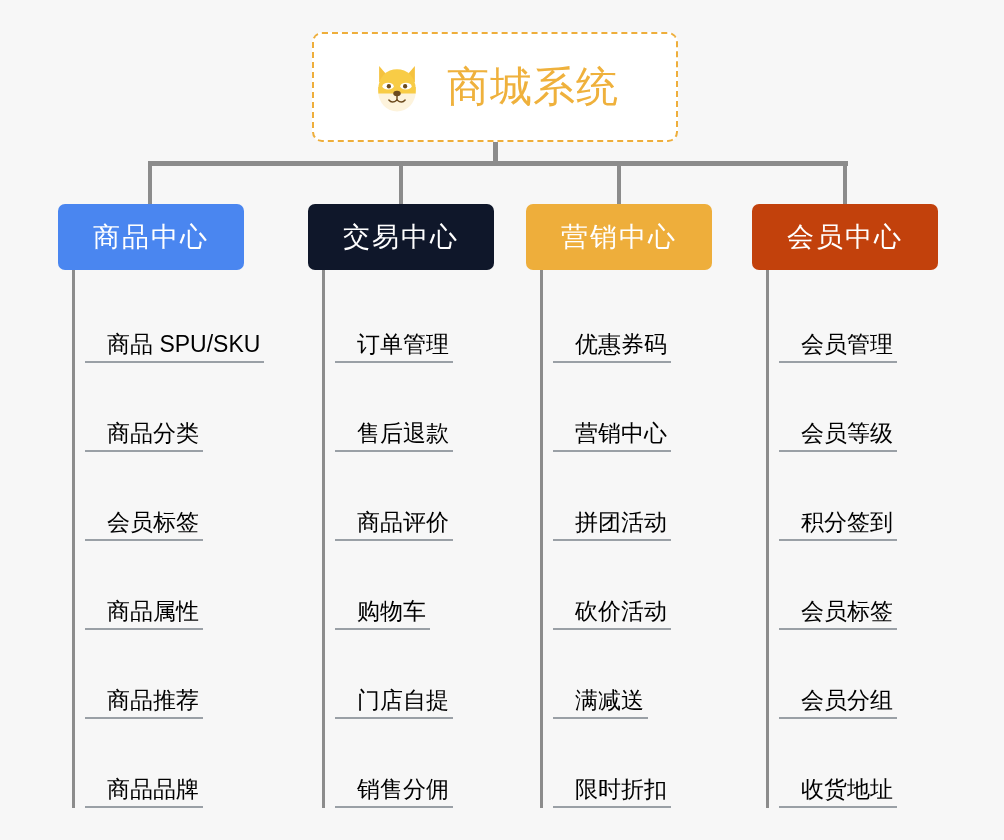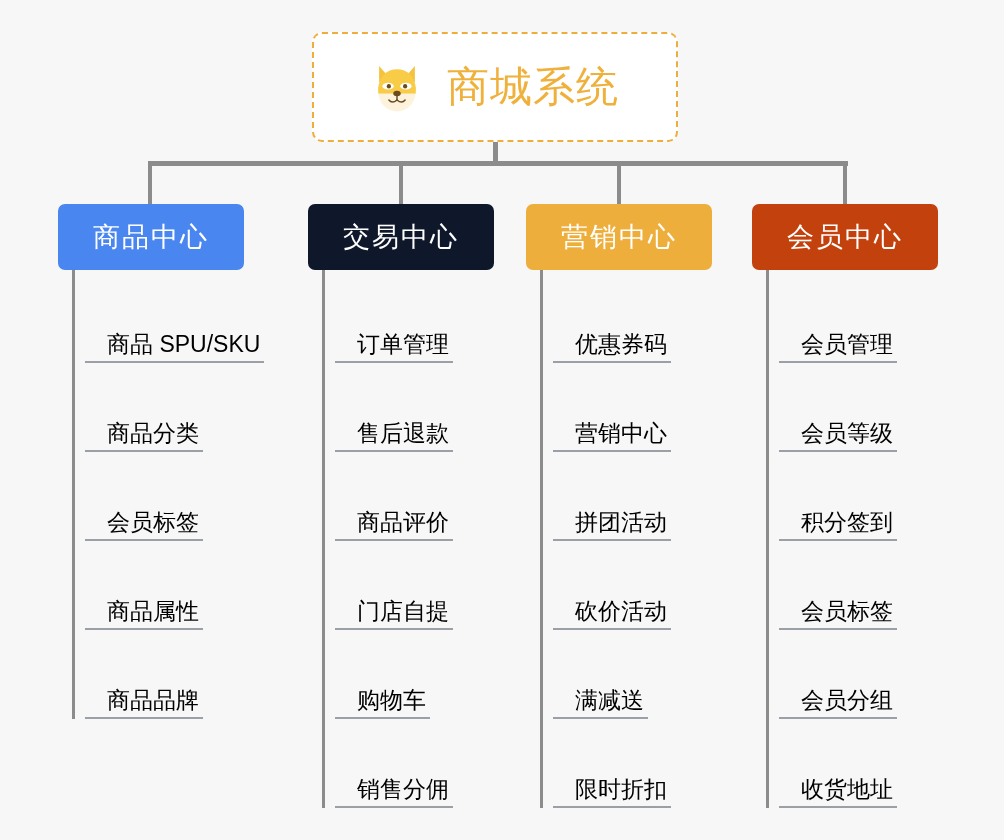--- a/index.html
+++ b/index.html
@@ -145,44 +145,47 @@
       <div class="leaf">
           <span class="leaf-label">商品分类</span>
         </div>
       <div class="leaf">
           <span class="leaf-label">会员标签</span>
         </div>
       <div class="leaf">
           <span class="leaf-label">商品属性</span>
         </div>
       <div class="leaf">
+          <span class="leaf-label">商品推荐</span>
+        </div>
+      <div class="leaf">
           <span class="leaf-label">商品品牌</span>
         </div>
     </div>
   </div>
 
   <div class="column" style="left:308px;">
     <div class="col-head" style="background: #0f172a;">
       <span>交易中心</span>
     </div>
     <div class="col-body">
       <div class="leaf">
           <span class="leaf-label">订单管理</span>
         </div>
       <div class="leaf">
           <span class="leaf-label">售后退款</span>
         </div>
       <div class="leaf">
           <span class="leaf-label">商品评价</span>
         </div>
       <div class="leaf">
+          <span class="leaf-label">购物车</span>
+        </div>
+      <div class="leaf">
           <span class="leaf-label">门店自提</span>
-        </div>
-      <div class="leaf">
-          <span class="leaf-label">购物车</span>
         </div>
       <div class="leaf">
           <span class="leaf-label">销售分佣</span>
         </div>
     </div>
   </div>
 
   <div class="column" style="left:526px;">
     <div class="col-head" style="background: rgb(238, 174, 59);">
       <span>营销中心</span>

